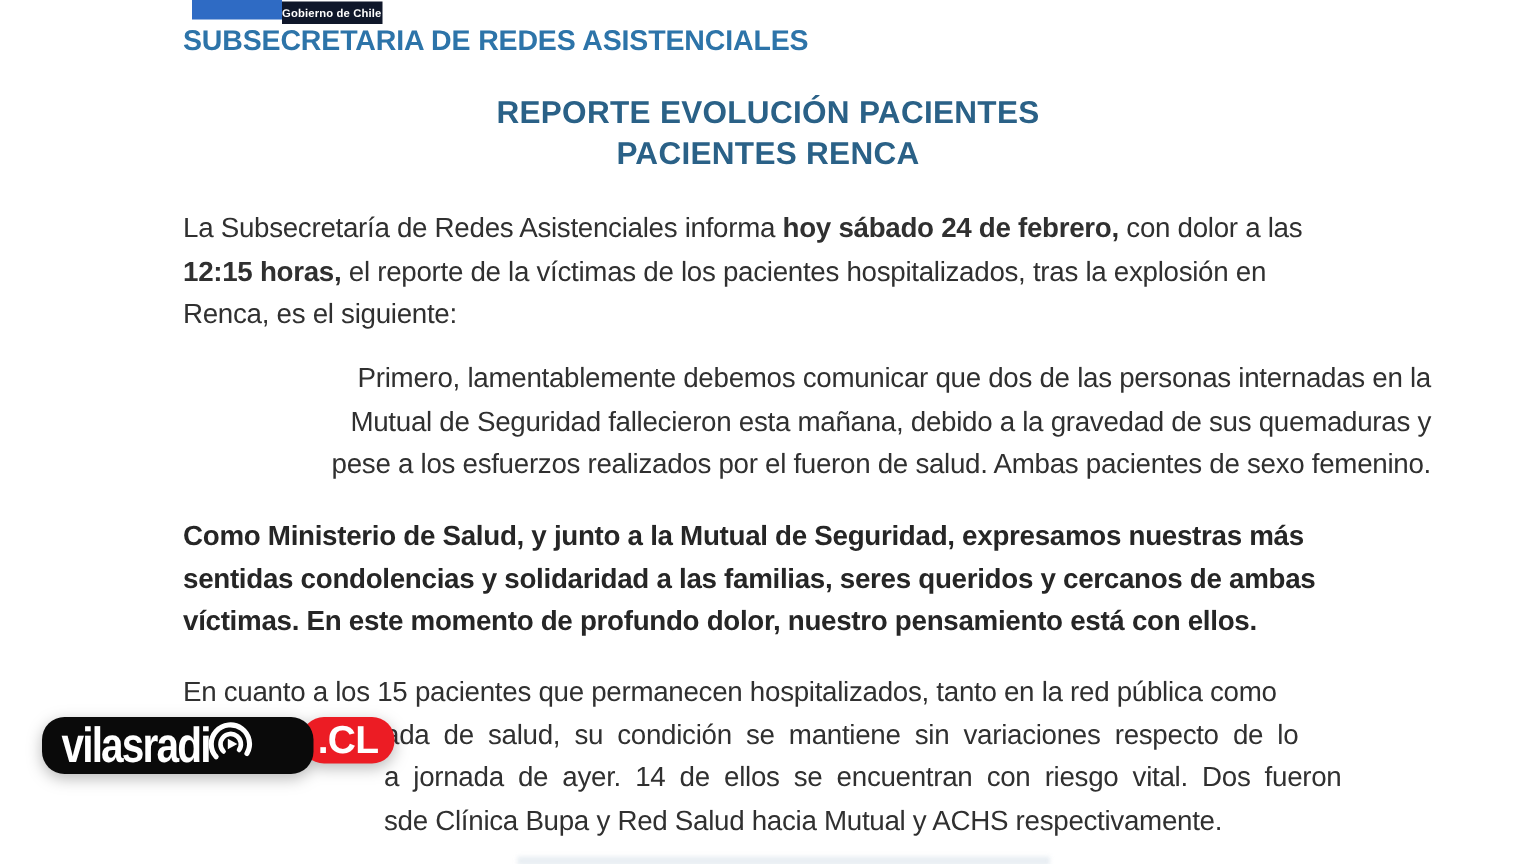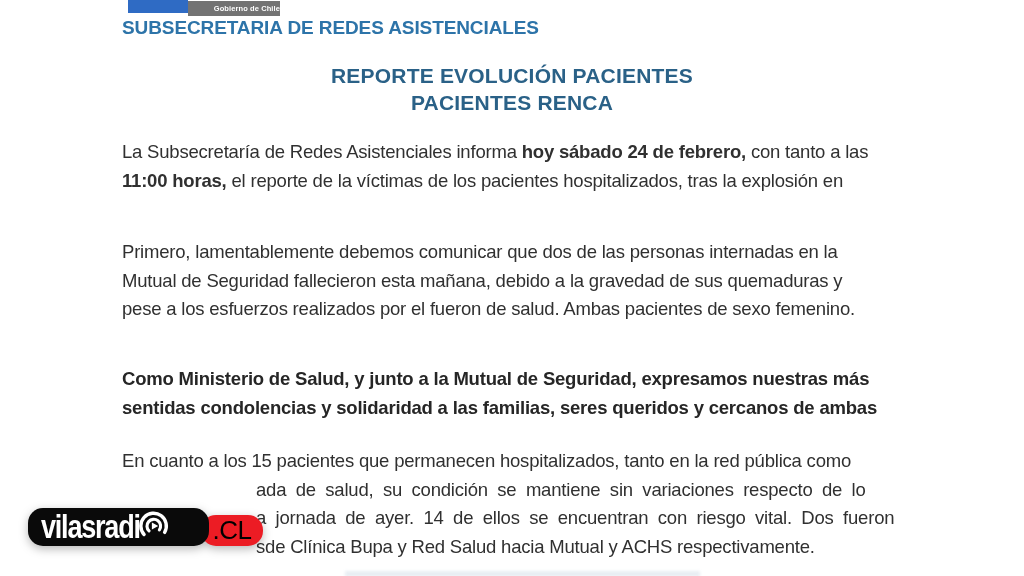--- a/index.html
+++ b/index.html
@@ -10,23 +10,23 @@
     overflow:hidden;
     font-family:"Liberation Sans", sans-serif;
   }
   
   .gov-logo{position:absolute;left:128px;top:0;}
   .gov-logo .flag-blue{
     position:absolute;left:0;top:0;width:60px;height:13px;
     background:#2f6bc4;
   }
   .gov-logo .flag-red{
-    position:absolute;left:60px;top:1px;width:92px;height:15px;
-    background:#737373;
-    display:flex;align-items:center;justify-content:flex-end;
+    position:absolute;left:60px;top:1px;width:67px;height:15px;
+    background:#0f172a;
+    display:flex;align-items:center;justify-content:flex-start;
   }
   .gov-logo .flag-red span{
     color:#ffffff;font-size:7.5px;font-weight:bold;white-space:nowrap;
     letter-spacing:.1px;
   }
   
   .org-name{
     position:absolute;left:122px;top:17px;
     color:#2d74a9;font-size:19px;font-weight:bold;
     letter-spacing:-.1px;white-space:nowrap;
@@ -41,48 +41,48 @@
   
   .para{
     position:absolute;left:122px;width:832px;
     color:#303030;font-size:18.5px;letter-spacing:-.2px;
   }
   .para .ln{
     white-space:nowrap;height:28.5px;line-height:28.5px;
   }
   .para.bold .ln{font-weight:bold;color:#262626;}
   #p1{top:138px;}
-  #p2{top:238px;}
-  #p3{top:343px;margin-top:22px;}
+  #p2{top:238px;text-align:right;}
+  #p3{top:343px;}
   #p4{top:447px;}
   #p4 .ln.indent{margin-left:134px;}
   #p4 .ln.wide{word-spacing:4.5px;}
   
   .watermark{
     position:absolute;left:28px;top:478px;height:68px;
-    display:flex;align-items:flex-end;
+    display:flex;align-items:flex-start;
     filter:drop-shadow(0 3px 5px rgba(0,0,0,.28));
   }
   .wm-black{
     width:168px;background:#0a0a0a;border-radius:15px;
     display:flex;align-items:center;padding-left:13px;
     position:relative;z-index:1;
   }
   .wm-name{
     color:#ffffff;font-size:33px;font-weight:bold;
     letter-spacing:-1.5px;transform:scaleX(.82);transform-origin:left center;
     white-space:nowrap;
   }
   .wm-icon{margin-left:-24px;margin-top:-2px;}
   .wm-red{
     width:62px;margin-left:-8px;background:#ec1c24;border-radius:15px;
     display:flex;align-items:center;justify-content:center;
   }
   .wm-domain{
-    color:#000000;font-size:26px;font-weight:normal;letter-spacing:-.5px;
+    color:#ffffff;font-size:26px;font-weight:bold;letter-spacing:-.5px;
   }
   
   .bottom-hint{
     position:absolute;left:345px;top:571px;width:355px;height:6px;
     background:#dfe7ee;filter:blur(1.5px);opacity:.7;
   }
 </style>
 </head>
 <body>
 
@@ -96,33 +96,35 @@
   </div>
 
   <div class="org-name">SUBSECRETARIA DE REDES ASISTENCIALES</div>
 
   <div class="doc-title">
     <div>REPORTE EVOLUCIÓN PACIENTES</div>
     <div>PACIENTES RENCA</div>
   </div>
 
   <div class="para" id="p1">
-    <div class="ln"><span>La Subsecretaría de Redes Asistenciales informa </span><b>hoy sábado 24 de febrero,</b><span> con tanto a las</span></div>
-    <div class="ln"><b>11:00 horas,</b><span> el reporte de la víctimas de los pacientes hospitalizados, tras la explosión en</span></div>
+    <div class="ln"><span>La Subsecretaría de Redes Asistenciales informa </span><b>hoy sábado 24 de febrero,</b><span> con dolor a las</span></div>
+    <div class="ln"><b>12:15 horas,</b><span> el reporte de la víctimas de los pacientes hospitalizados, tras la explosión en</span></div>
+    <div class="ln"><span>Renca, es el siguiente:</span></div>
   </div>
 
   <div class="para" id="p2">
     <div class="ln"><span>Primero, lamentablemente debemos comunicar que dos de las personas internadas en la</span></div>
     <div class="ln"><span>Mutual de Seguridad fallecieron esta mañana, debido a la gravedad de sus quemaduras y</span></div>
     <div class="ln"><span>pese a los esfuerzos realizados por el fueron de salud. Ambas pacientes de sexo femenino.</span></div>
   </div>
 
   <div class="para bold" id="p3">
     <div class="ln"><b>Como Ministerio de Salud, y junto a la Mutual de Seguridad, expresamos nuestras más</b></div>
     <div class="ln"><b>sentidas condolencias y solidaridad a las familias, seres queridos y cercanos de ambas</b></div>
+    <div class="ln"><b>víctimas. En este momento de profundo dolor, nuestro pensamiento está con ellos.</b></div>
   </div>
 
   <div class="para" id="p4">
     <div class="ln"><span>En cuanto a los 15 pacientes que permanecen hospitalizados, tanto en la red pública como</span></div>
     <div class="ln indent wide"><span>ada de salud, su condición se mantiene sin variaciones respecto de lo</span></div>
     <div class="ln indent wide"><span>a jornada de ayer. 14 de ellos se encuentran con riesgo vital. Dos fueron</span></div>
     <div class="ln indent"><span>sde Clínica Bupa y Red Salud hacia Mutual y ACHS respectivamente.</span></div>
   </div>
 
   <div class="watermark">

